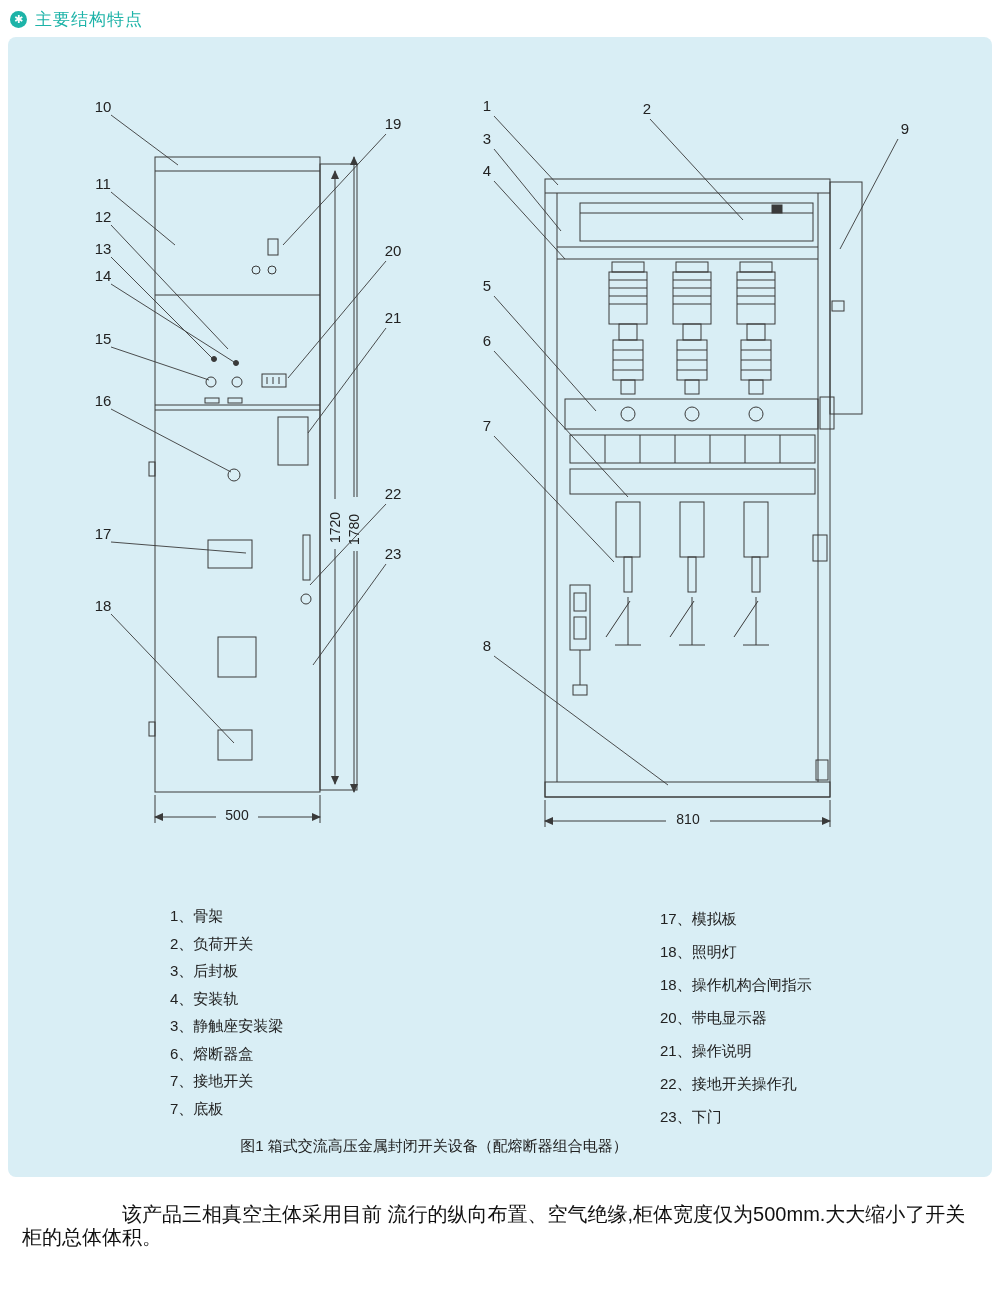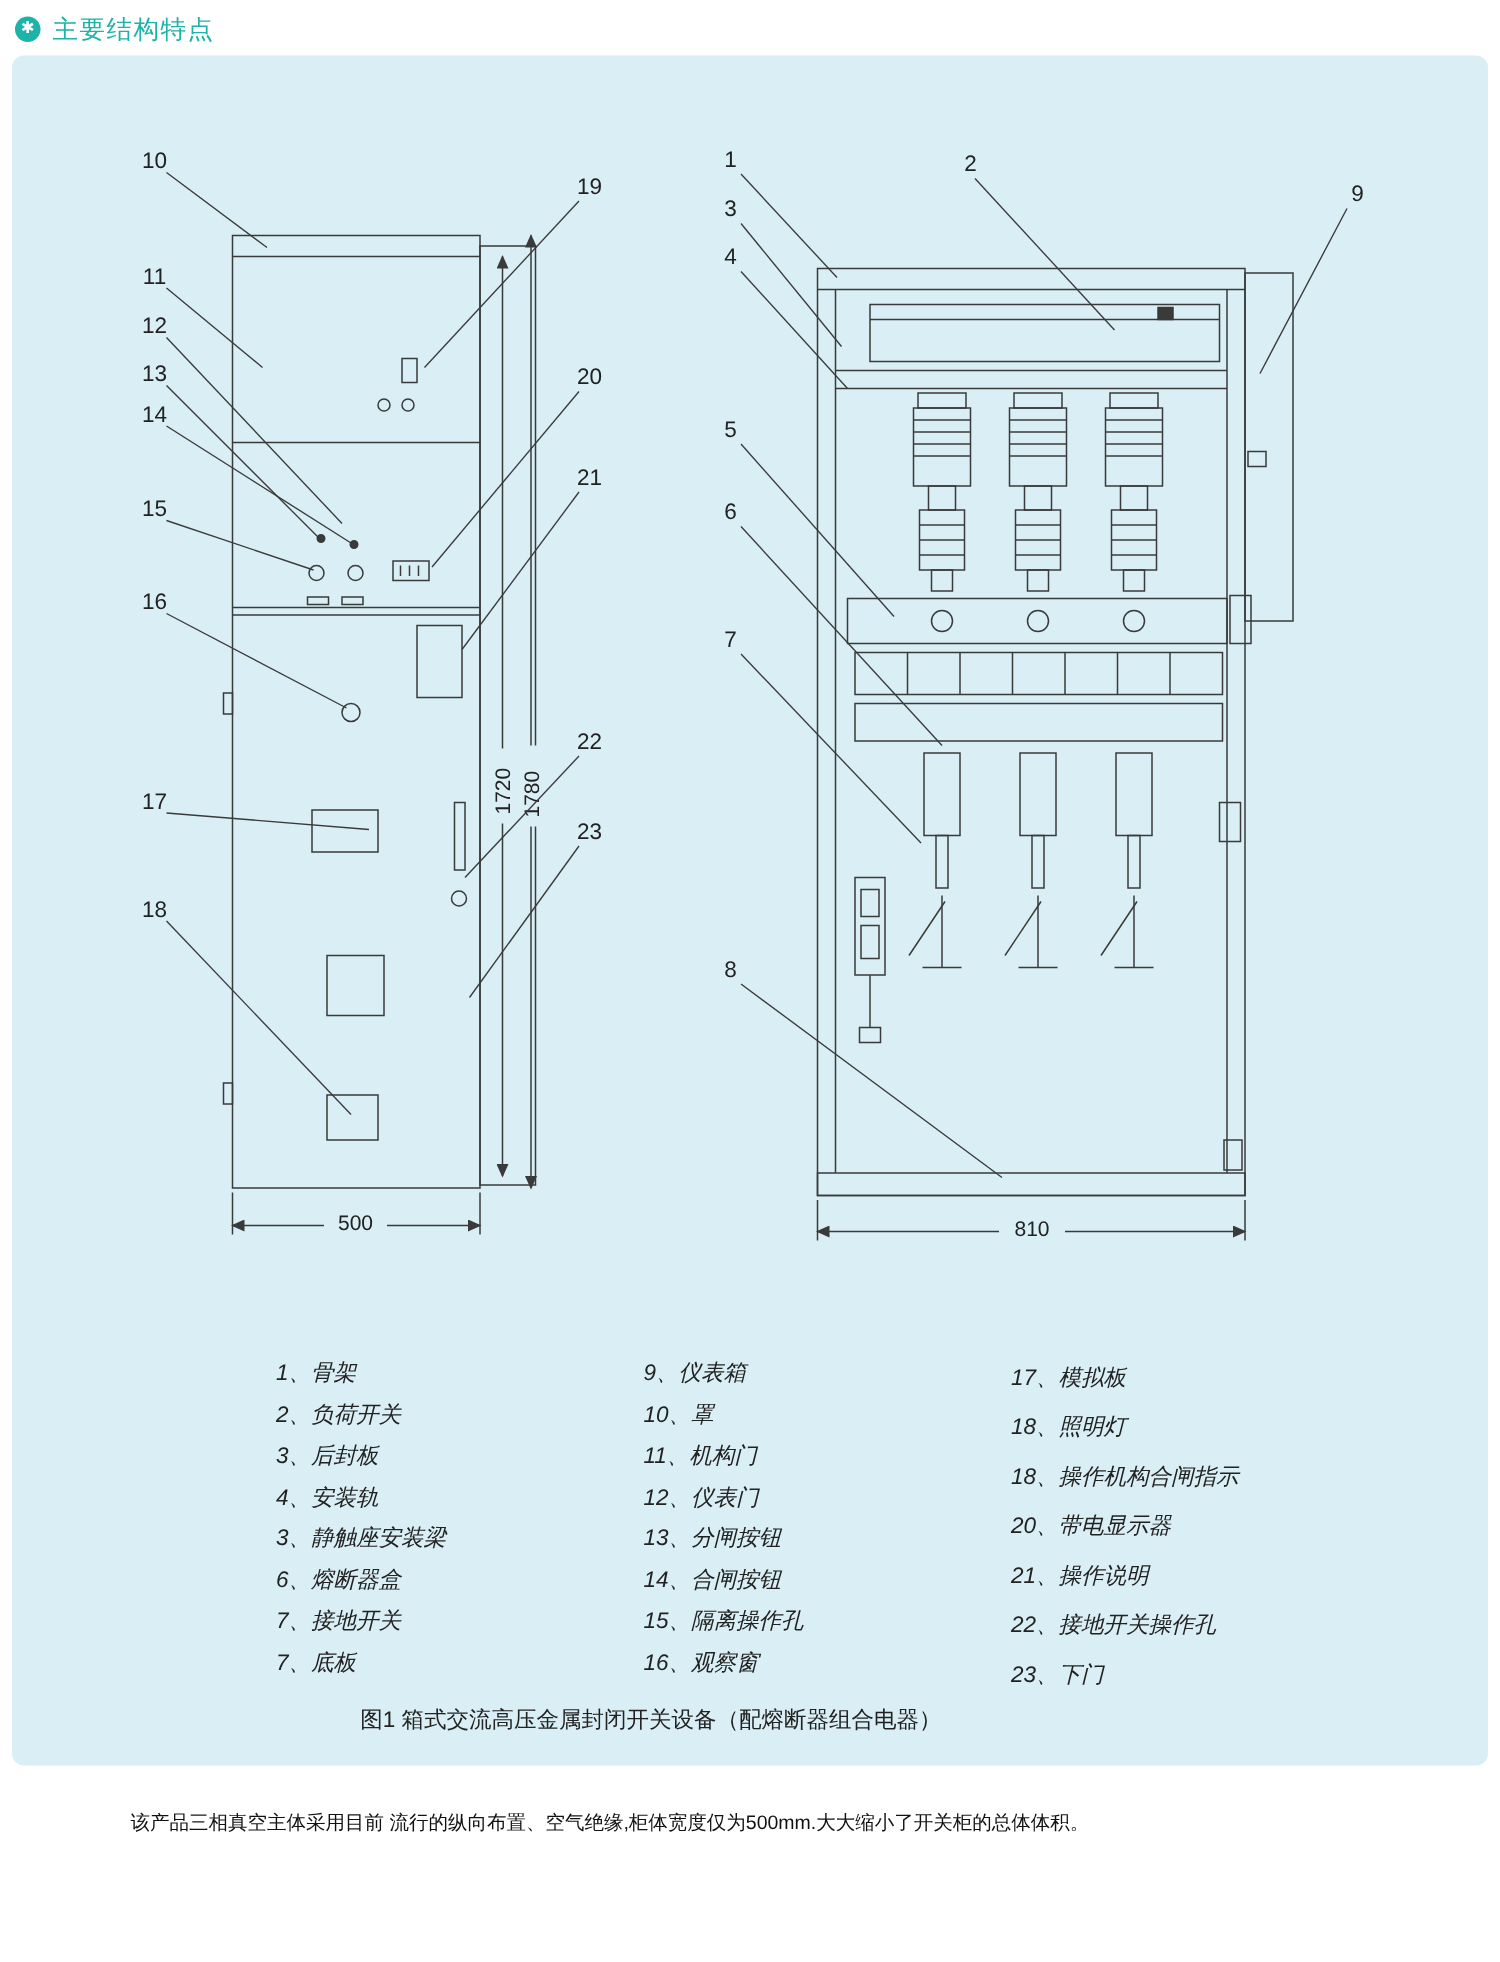--- a/index.html
+++ b/index.html
@@ -14,32 +14,32 @@
     background:#1db3a8;color:#ffffff;font-size:11px;line-height:1;
     align-items:center;justify-content:center;flex:0 0 auto;
   }
   .htitle{color:#1db3a8;font-size:17px;font-weight:normal;letter-spacing:1px;}
   .panel{
     position:relative;width:984px;height:1140px;margin:0 8px;
     background:#d9eef5;border-radius:8px;
   }
   svg.diagram{display:block;}
   svg text{font-family:"Liberation Sans","DejaVu Sans",sans-serif;fill:#222;}
-  .legend{position:absolute;left:14px;top:865px;width:820px;height:230px;font-style:italic;}
+  .legend{position:absolute;left:0;top:865px;width:820px;height:230px;}
   .lcol{list-style:none;margin:0;padding:0;position:absolute;top:0;font-size:15px;color:#222;}
   .lcol.c1{left:162px;}
   .lcol.c2{left:407px;}
   .lcol.c3{left:652px;}
   .lcol.c1 li,.lcol.c2 li{line-height:27.5px;}
   .lcol.c3 li{line-height:33px;}
   .caption{
     position:absolute;left:0;top:1100px;width:852px;
     text-align:center;font-size:15px;color:#222;
   }
-  .bodytext{margin:26px 0 0 0;padding:0 22px;font-size:13px;line-height:23px;color:#111;}
+  .bodytext{margin:26px 0 0 0;padding:0 22px;font-size:20px;line-height:23px;color:#111;}
   .bodytext p{margin:0;}
   .bodytext .p1{text-indent:5em;}
   .bodytext .p2{text-indent:2em;}
 </style>
 </head>
 <body>
 
 <div class="header">
   <span class="hicon">✱</span>
   <span class="htitle">主要结构特点</span>
@@ -282,30 +282,20 @@
     <ul class="lcol c1">
       <li>1、骨架</li>
       <li>2、负荷开关</li>
       <li>3、后封板</li>
       <li>4、安装轨</li>
       <li>3、静触座安装梁</li>
       <li>6、熔断器盒</li>
       <li>7、接地开关</li>
       <li>7、底板</li>
     </ul>
-    <ul class="lcol c2">
-      <li>9、仪表箱</li>
-      <li>10、罩</li>
-      <li>11、机构门</li>
-      <li>12、仪表门</li>
-      <li>13、分闸按钮</li>
-      <li>14、合闸按钮</li>
-      <li>15、隔离操作孔</li>
-      <li>16、观察窗</li>
-    </ul>
     <ul class="lcol c3">
       <li>17、模拟板</li>
       <li>18、照明灯</li>
       <li>18、操作机构合闸指示</li>
       <li>20、带电显示器</li>
       <li>21、操作说明</li>
       <li>22、接地开关操作孔</li>
       <li>23、下门</li>
     </ul>
   </div>

